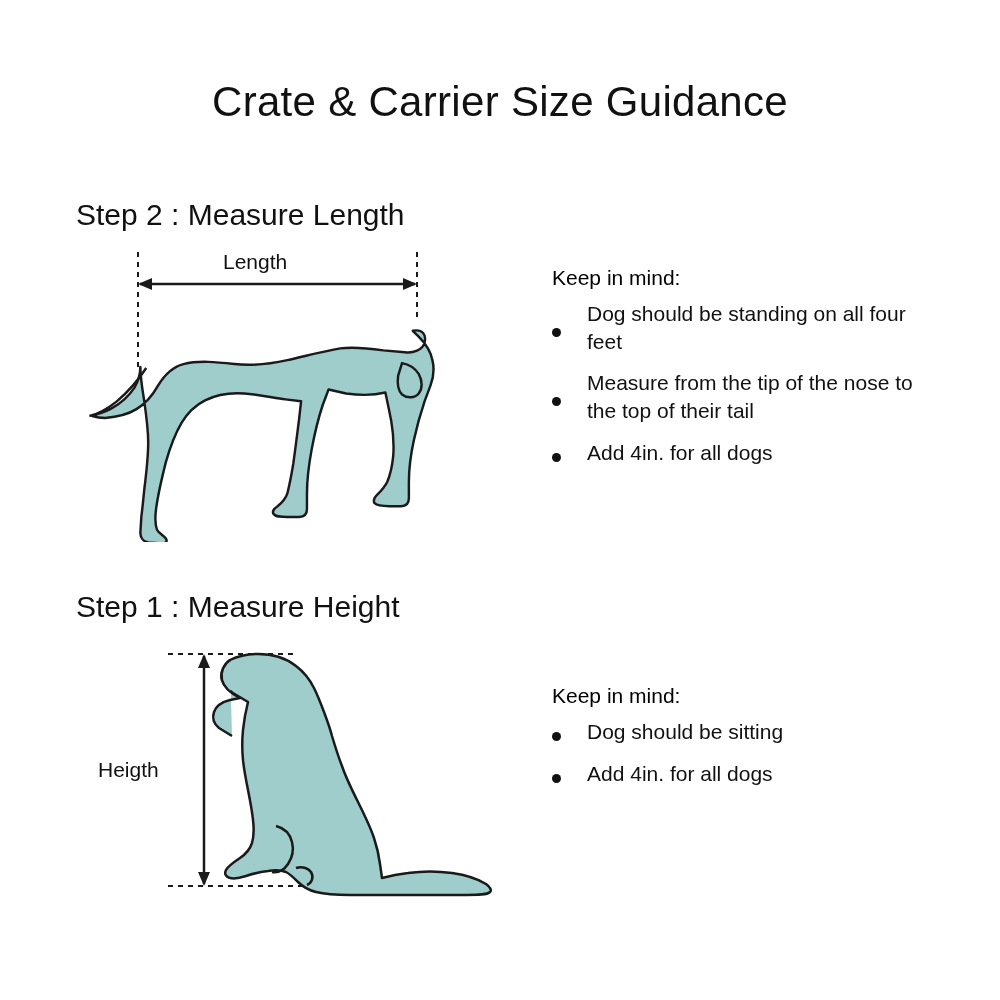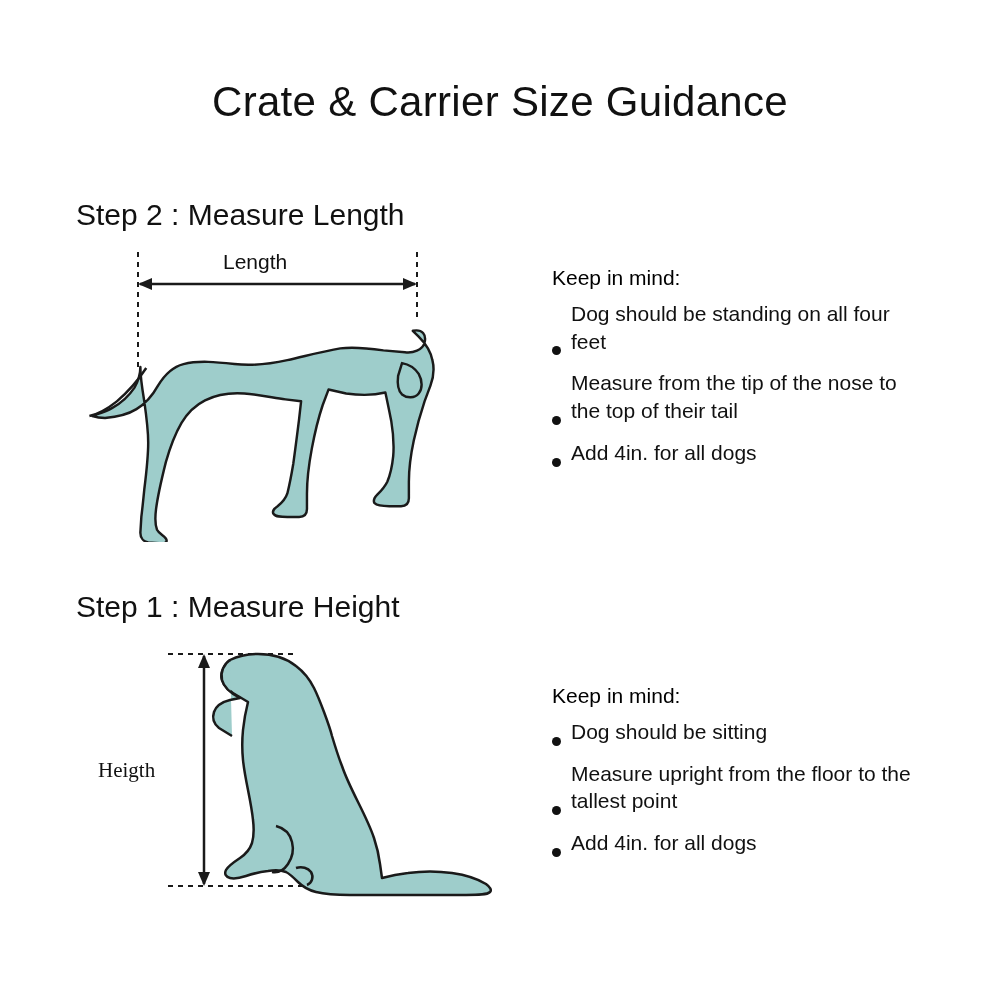--- a/index.html
+++ b/index.html
@@ -48,22 +48,23 @@
   #notes-1 { left: 552px; top: 266px; }
   #notes-2 { left: 552px; top: 684px; }
 
   .notes-title {
     font-size: 21px;
     color: #000000;
     margin-bottom: 10px;
   }
   .note-item {
     display: flex;
-    align-items: flex-end;
+    align-items: center;
     margin-bottom: 14px;
+    gap: 16px;
   }
   .note-bullet {
     flex: 0 0 auto;
     width: 9px;
     height: 9px;
     border-radius: 50%;
     background: #111;
     margin-top: 9px;
     margin-right: 10px;
   }
@@ -71,21 +72,21 @@
     font-size: 21px;
     line-height: 1.32;
     color: #111;
     max-width: 355px;
   }
 
   .figure {
     position: absolute;
   }
   #figure-1 { left: 60px; top: 242px; }
-  #figure-2 { left: 80px; top: 630px; font-family: Liberation Serif, serif; }
+  #figure-2 { left: 80px; top: 630px; }
 
   .dim-label {
     position: absolute;
     font-size: 21px;
     color: #111;
   }
   svg { display: block; }
 </style>
 </head>
 <body>
@@ -248,21 +249,17 @@
   </div>
 
   <div class="notes" id="notes-2">
     <div class="notes-title">Keep in mind:</div>
     <div class="note-item">
       <span class="note-bullet"></span>
       <span class="note-text">Dog should be sitting</span>
     </div>
     <div class="note-item">
       <span class="note-bullet"></span>
-      <span class="note-text">Measure upright from the floor to the tallest point</span>
-    </div>
-    <div class="note-item">
-      <span class="note-bullet"></span>
       <span class="note-text">Add 4in. for all dogs</span>
     </div>
   </div>
 
 </div>
 
 </body></html>

